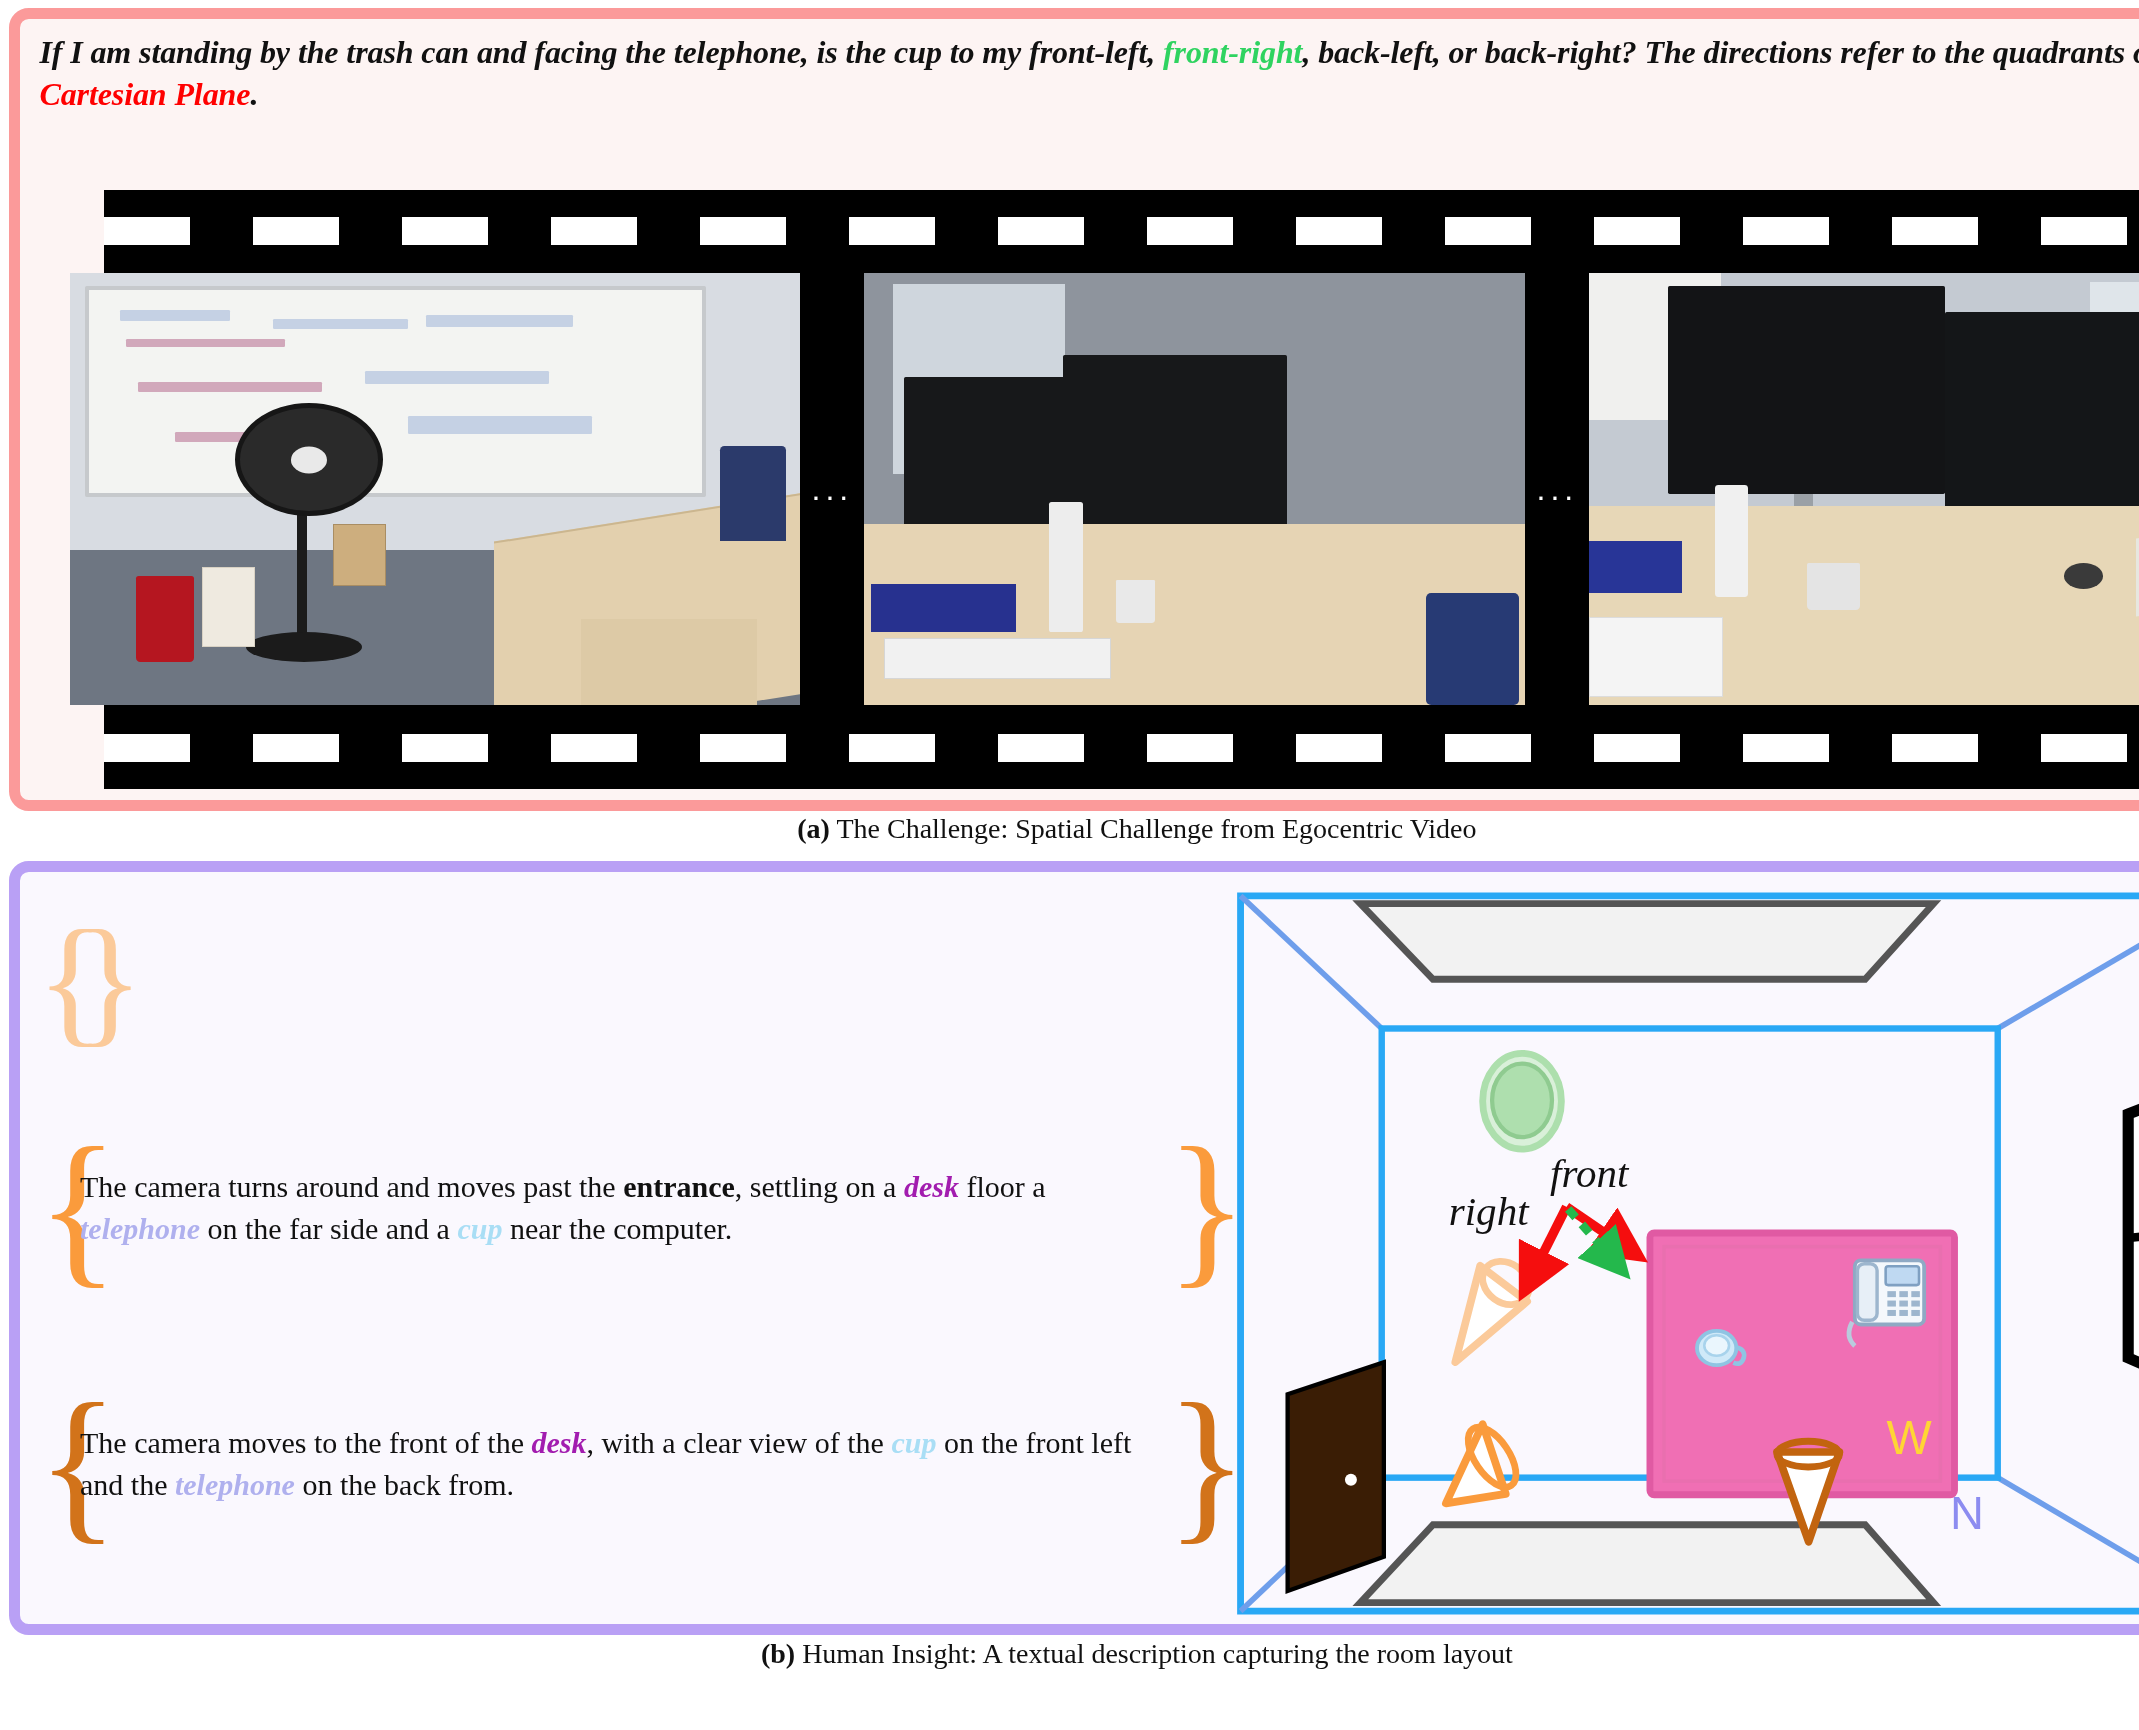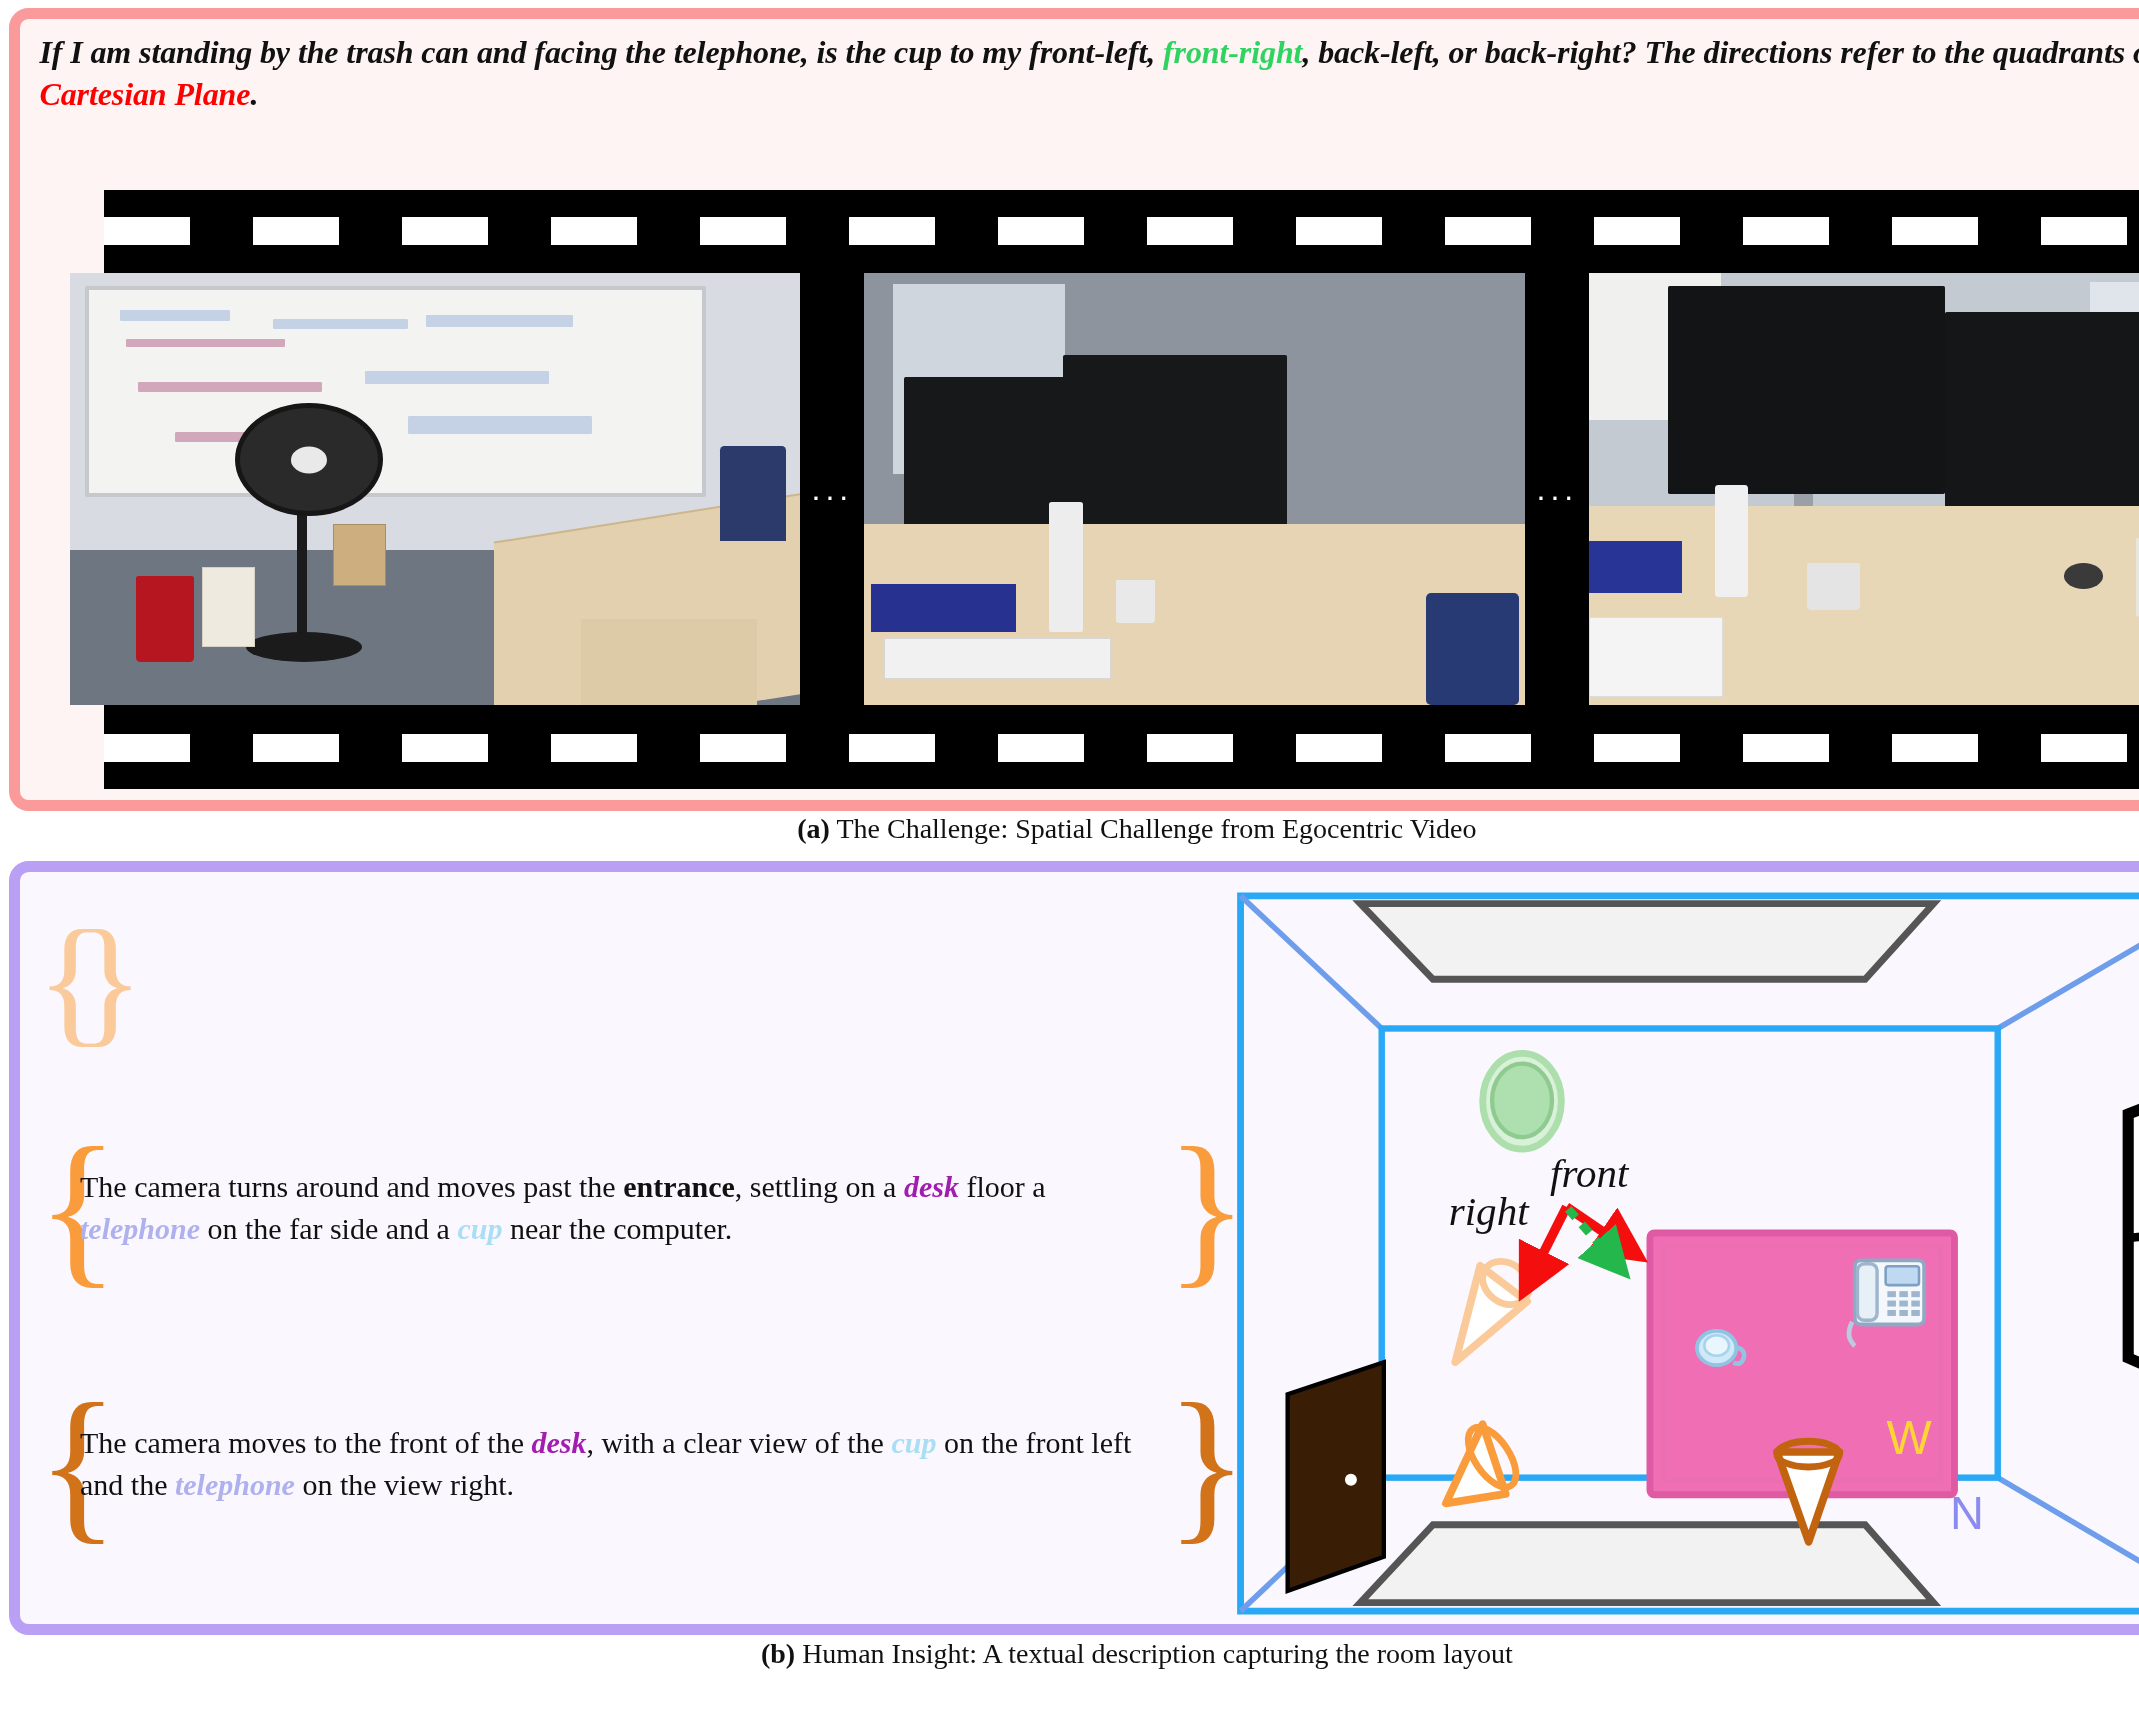--- a/index.html
+++ b/index.html
@@ -259,21 +259,21 @@
         <div class="brace">{</div>
         <div class="bb-text">
           <span>The camera turns around and moves past the </span><span class="hl-entrance">entrance</span><span>, settling on a </span><span class="hl-desk">desk</span><span> floor a </span><span class="hl-telephone">telephone</span><span> on the far side and a </span><span class="hl-cup">cup</span><span> near the computer.</span>
         </div>
         <div class="brace">}</div>
       </div>
 
       <div class="braceblock" id="bb3">
         <div class="brace">{</div>
         <div class="bb-text">
-          <span>The camera moves to the front of the </span><span class="hl-desk">desk</span><span>, with a clear view of the </span><span class="hl-cup">cup</span><span> on the front left and the </span><span class="hl-telephone">telephone</span><span> on the view right.</span>
+          <span>The camera moves to the front of the </span><span class="hl-desk">desk</span><span>, with a clear view of the </span><span class="hl-cup">cup</span><span> on the front left and the </span><span class="hl-telephone">telephone</span><span> on the back from.</span>
         </div>
         <div class="brace">}</div>
       </div>
 
     </div>
 
     <svg id="room" viewBox="0 0 2340 1712">
 
       <g>
         <polygon points="20,20 2320,20 2320,1692 20,1692" fill="#FAF8FE" stroke="#29A8F5" stroke-width="16"></polygon>

